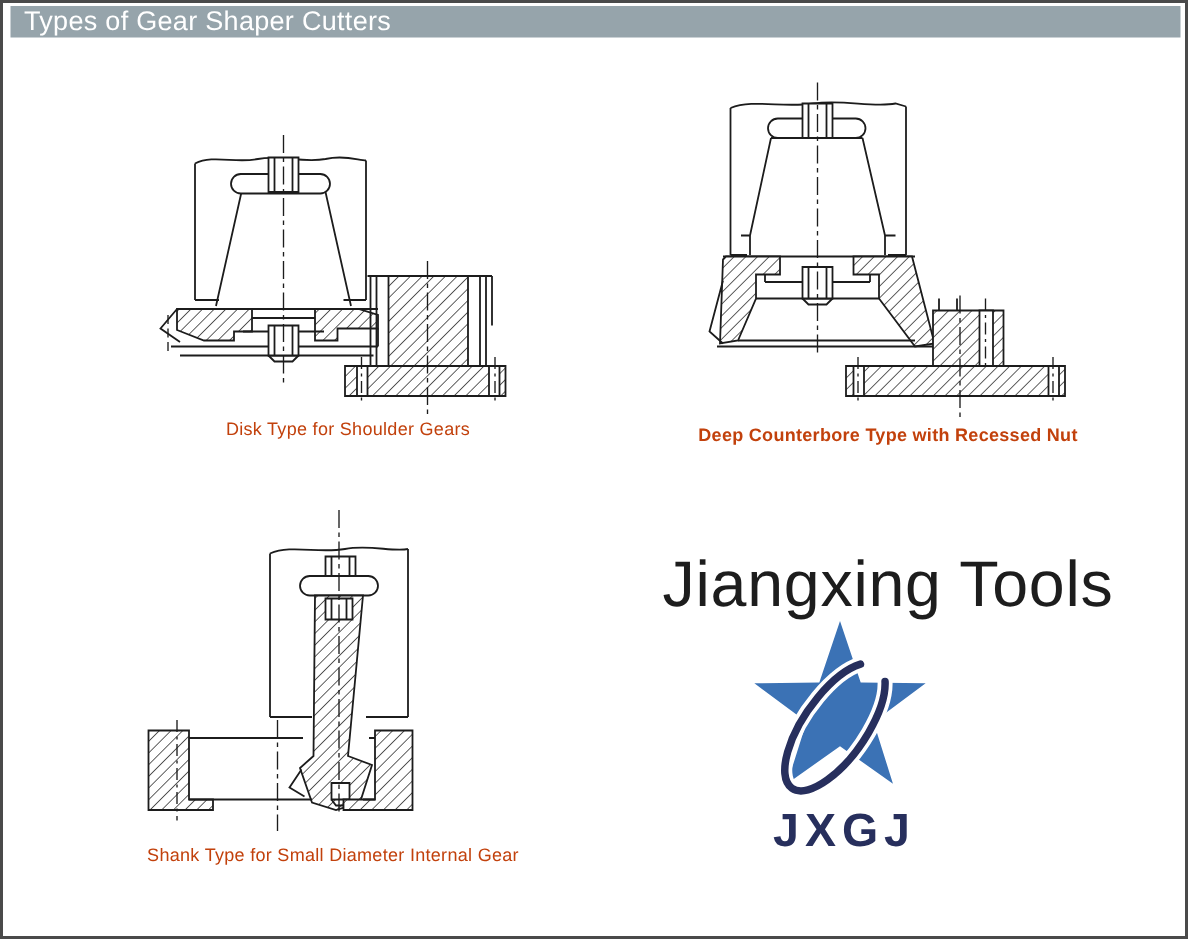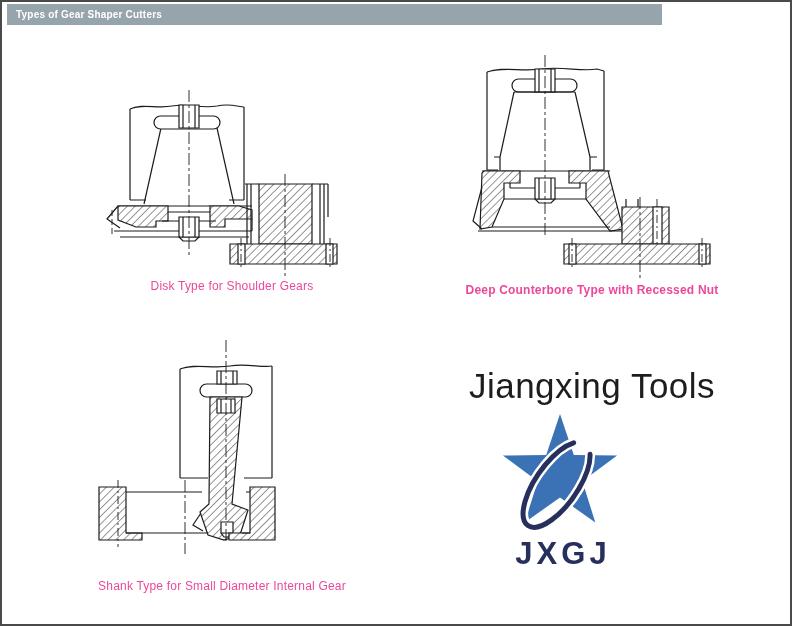--- a/index.html
+++ b/index.html
@@ -7,39 +7,39 @@
     position:relative;
     width:792px;height:626px;
     background:#ffffff;
     border:2px solid #4a4a4a;
     box-sizing:border-box;
     font-family:"Liberation Sans", sans-serif;
     overflow:hidden;
   }
   .header-bar{
     position:absolute;left:5px;top:2px;
-    width:655px;height:21px;
+    width:780px;height:21px;
     line-height:21px;
     padding-left:9px;
     box-sizing:border-box;
-    font-size:10px;font-weight:bold;
+    font-size:18px;font-weight:normal;
     letter-spacing:.2px;
   }
   .figure{position:absolute;}
   .figure svg{display:block;}
   .caption{
     position:absolute;
-    font-size:12px;color:#ec4899;
+    font-size:12px;color:#c2410c;
     text-align:center;
     letter-spacing:.2px;
   }
   .brand-name{
     position:absolute;left:435px;top:364px;width:310px;
     text-align:center;
-    font-size:35px;color:#1d1d1d;
+    font-size:43px;color:#1d1d1d;
     letter-spacing:.5px;
   }
   .logo{position:absolute;left:491px;top:410px;}
   line,path,rect,polygon,polyline{vector-effect:non-scaling-stroke;}
 </style>
 </head>
 <body>
 
 <div id="page">
 
@@ -185,21 +185,21 @@
           <polygon points="168,155 193,155 193,208 147,208 147,201 168,201" fill="url(#h3)"></polygon>
           <path d="M44,160 L120,160 M44,201 L126,201 M160,201 L168,201 M164,160 L168,160"></path>
           <line x1="36" y1="148" x2="36" y2="215" stroke-width="0.9" stroke-dasharray="8 3 2 3"></line>
           <line x1="103" y1="148" x2="103" y2="222" stroke-width="0.9" stroke-dasharray="12 3 3 3"></line>
         </g>
 
         <line x1="144" y1="8" x2="144" y2="212" stroke-width="0.9" stroke-dasharray="12 3 3 3"></line>
       </g>
     </svg>
   </div>
-  <div class="caption" style="left:70px;top:561px;width:300px;margin-top:16px;">Shank Type for Small Diameter Internal Gear</div>
+  <div class="caption" style="left:70px;top:561px;width:300px;">Shank Type for Small Diameter Internal Gear</div>
 
   <div class="brand-name">Jiangxing Tools</div>
 
   <div class="logo">
     <svg width="140" height="162" viewBox="0 0 140 162">
 
       <polygon points="67,2 80.8,43 124.1,43.5 89.4,69.3 102.3,110.5 67,85.5 31.7,110.5 44.7,69.3 9.9,43.5 53.2,43" fill="#3b72b5"></polygon>
 
       <g transform="rotate(-55 64 72)">
         <path d="M107.3,62 A50,21 0 1 0 107.3,82" fill="none" stroke="#ffffff" stroke-width="10" stroke-linecap="round"></path>

